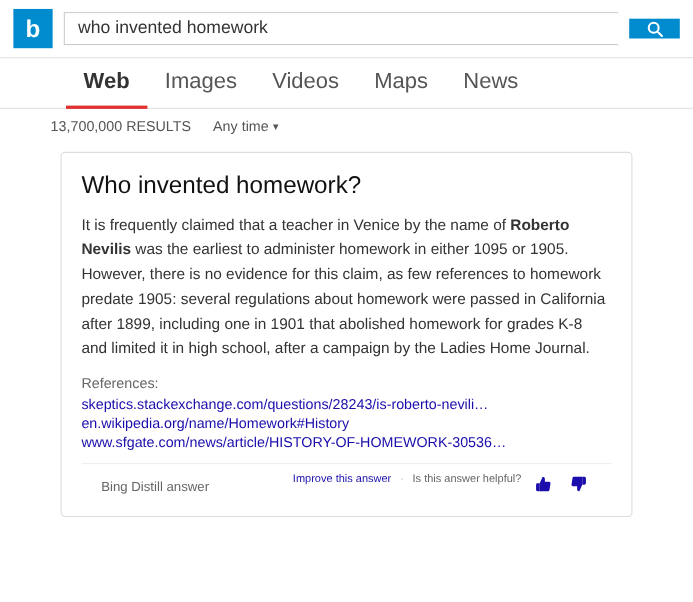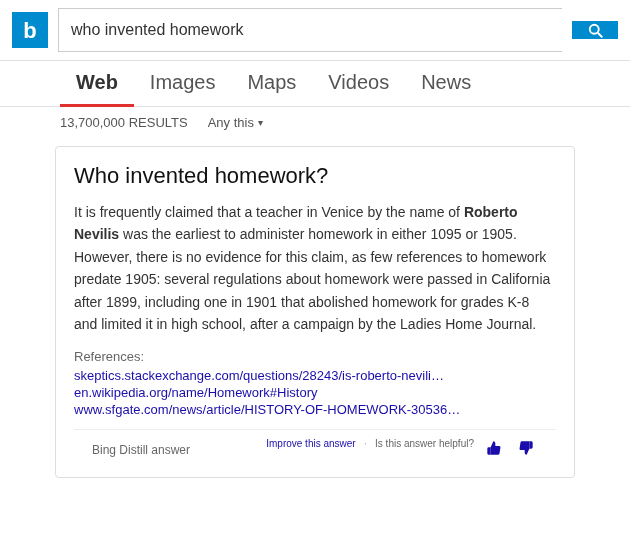--- a/index.html
+++ b/index.html
@@ -23,21 +23,21 @@
 
     .bing-logo {
       width: 36px;
       height: 36px;
       flex-shrink: 0;
     }
 
     .search-bar {
       display: flex;
       flex: 1;
-      height: 44px;
+      height: 30px;
       border: 1px solid #ccc;
       border-right: none;
       overflow: hidden;
     }
 
     .search-input {
       flex: 1;
       border: none;
       outline: none;
       font-size: 16px;
@@ -83,21 +83,21 @@
     .nav-tab.active {
       color: #333;
       font-weight: bold;
       border-bottom: 3px solid #e03030;
     }
 
     
     .results-meta {
       display: flex;
       align-items: center;
-      padding: 8px 60px;
+      padding: 8px 46px;
       gap: 20px;
       font-size: 13px;
       color: #555;
     }
 
     .results-count {
       color: #555;
       font-size: 13px;
     }
 
@@ -219,29 +219,29 @@
   <button class="search-button">
     <svg viewBox="0 0 24 24" xmlns="http://www.w3.org/2000/svg">
       <path d="M21 21l-4.35-4.35M17 11A6 6 0 1 1 5 11a6 6 0 0 1 12 0z" stroke="white" stroke-width="2.5" fill="none" stroke-linecap="round"></path>
     </svg>
   </button>
 </div>
 
 <nav class="nav-tabs">
   <a class="nav-tab active">Web</a>
   <a class="nav-tab">Images</a>
+  <a class="nav-tab">Videos</a>
   <a class="nav-tab">Maps</a>
-  <a class="nav-tab">Videos</a>
   <a class="nav-tab">News</a>
 </nav>
 
 <div class="results-meta">
   <span class="results-count">13,700,000 RESULTS</span>
   <div class="filter-dropdown">
-    <span>Any this</span>
+    <span>Any time</span>
     <span class="arrow">▾</span>
   </div>
 </div>
 
 <div class="answer-card">
   <h2 class="answer-title">Who invented homework?</h2>
   <p class="answer-text">
     <span>It is frequently claimed that a teacher in Venice by the name of </span><strong>Roberto</strong><span> </span><strong>Nevilis</strong><span> was the earliest to administer homework in either 1095 or 1905. However, there is no evidence for this claim, as few references to homework predate 1905: several regulations about homework were passed in California after 1899, including one in 1901 that abolished homework for grades K-8 and limited it in high school, after a campaign by the Ladies Home Journal.</span>
   </p>
 

